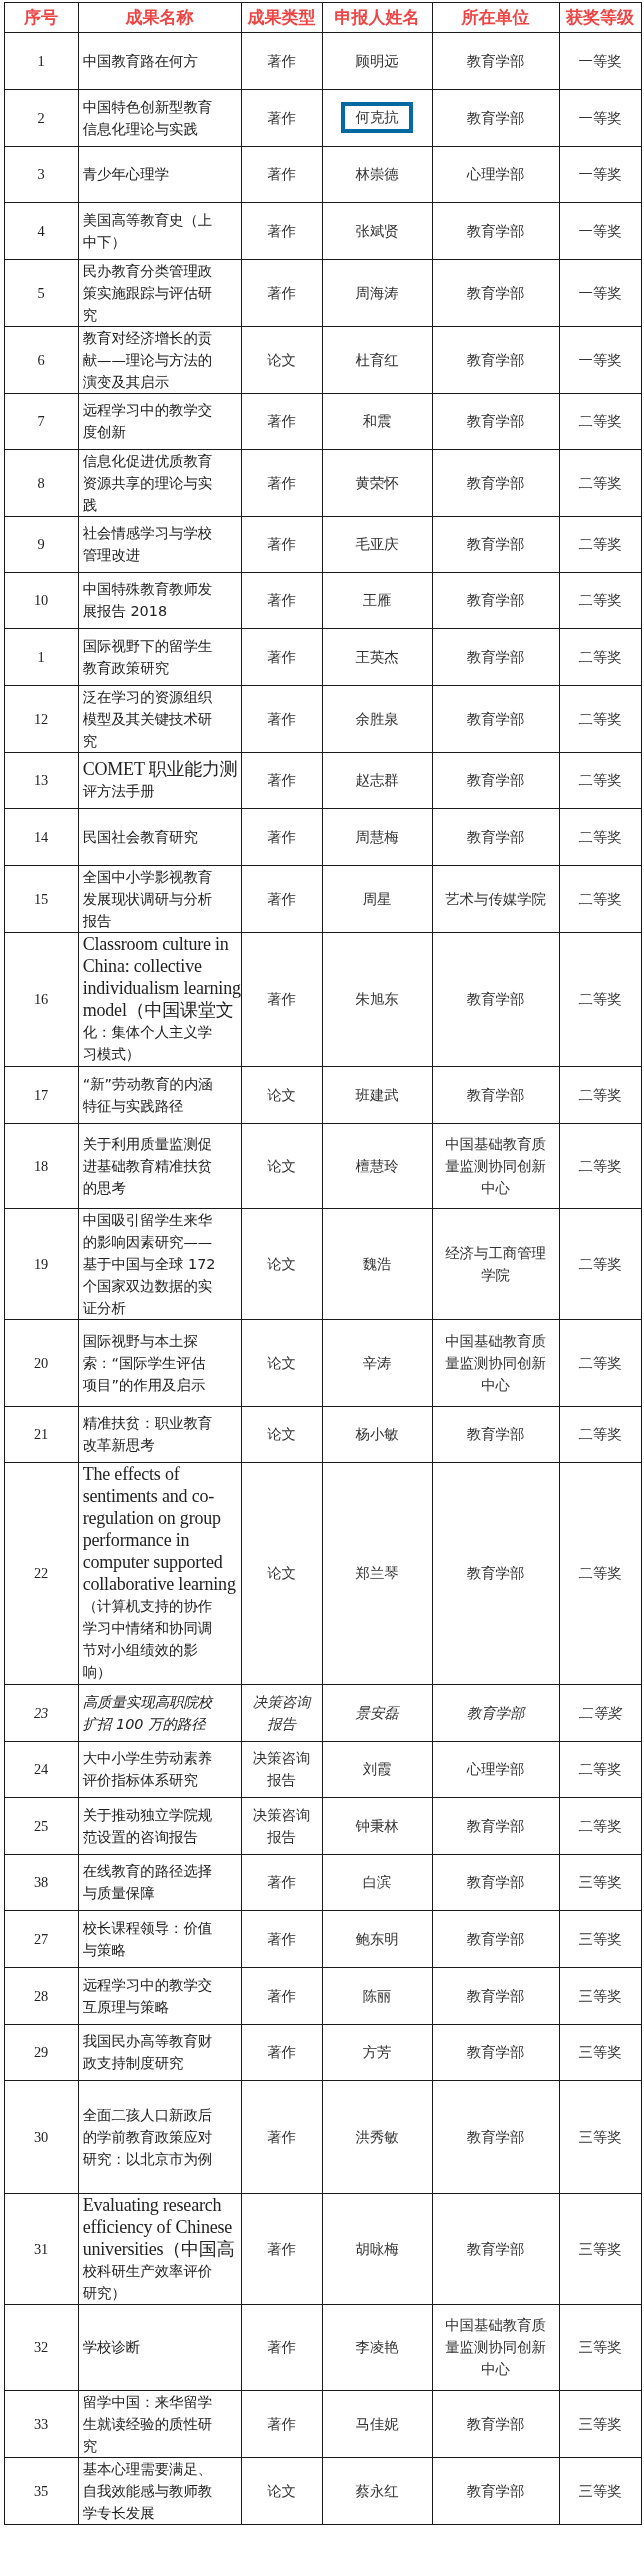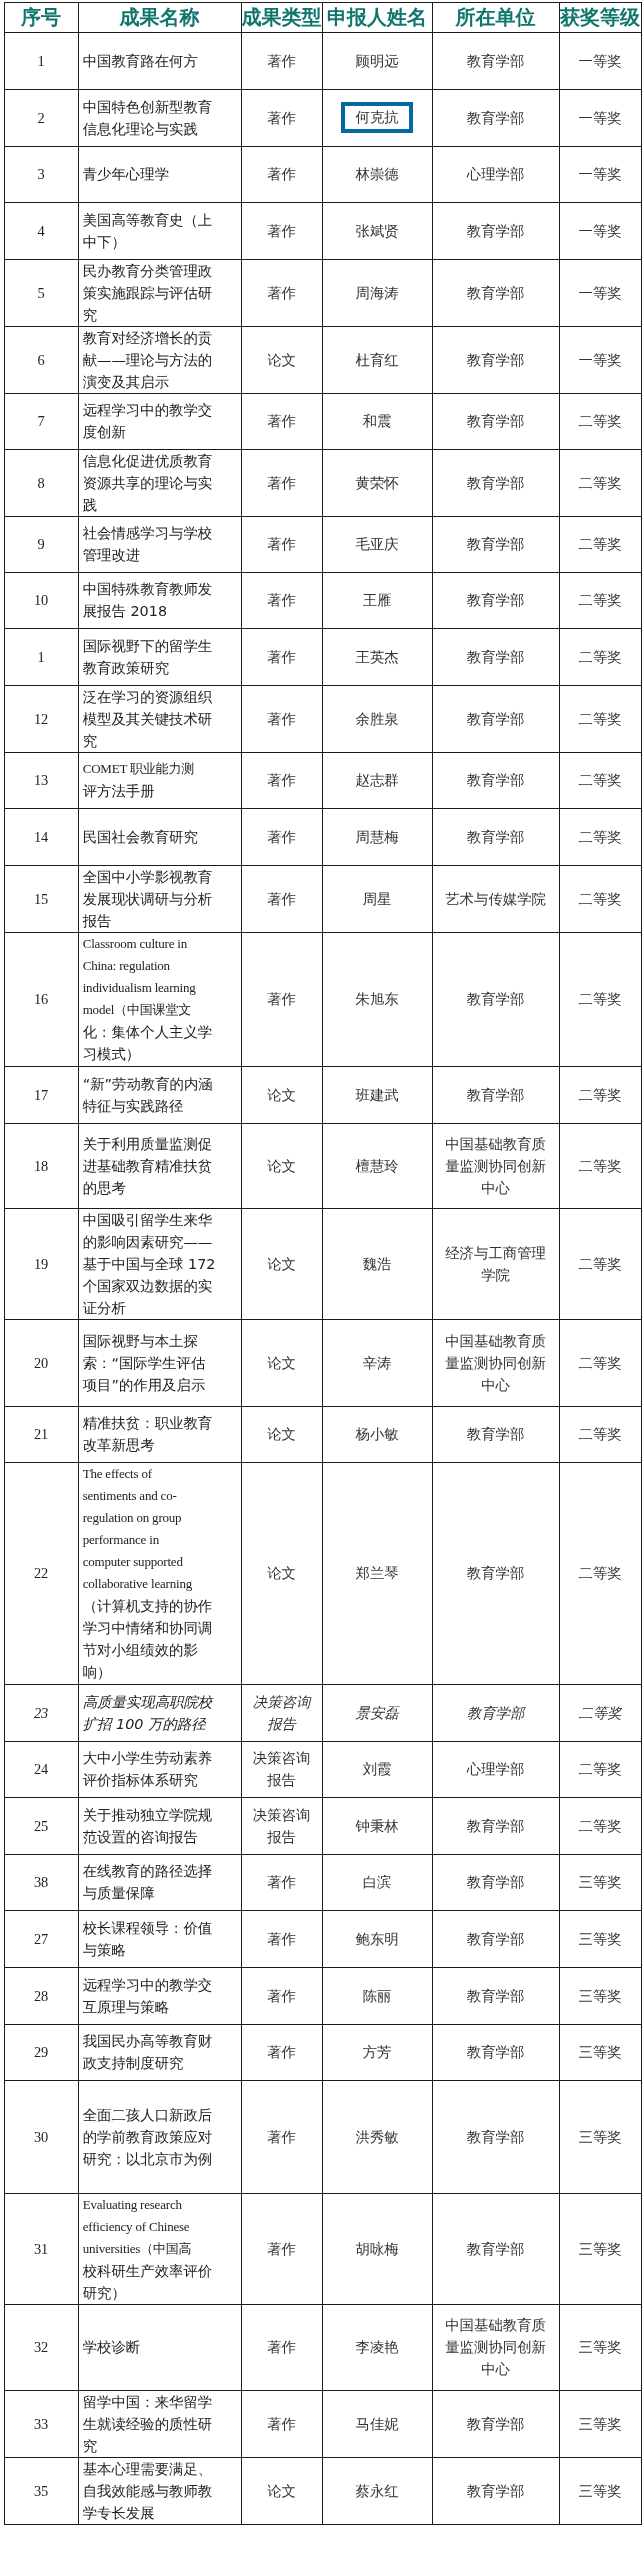--- a/index.html
+++ b/index.html
@@ -4,27 +4,27 @@
 <style>
   html, body { margin: 0; padding: 0; background: #ffffff; }
   body { width: 644px; height: 3353px; position: relative; overflow: hidden;
          font-family: "Liberation Serif", "DejaVu Serif", serif; color: #222; }
   #awards-table { position: absolute; left: 3.6px; top: 1.5px; width: 637px;
                   border-collapse: collapse; table-layout: fixed; }
   #awards-table td, #awards-table th {
     border: 1.3px solid #1a1a1a; padding: 0; vertical-align: middle;
     font-size: 14.4px; line-height: 22px; font-weight: normal; overflow: hidden;
   }
-  #awards-table th { font-weight: bold; font-size: 20px; text-align: center;
-                     font-family: "DejaVu Sans", "Liberation Sans", sans-serif; color: #0f766e; }
+  #awards-table th { font-weight: bold; font-size: 17px; text-align: center;
+                     font-family: "DejaVu Sans", "Liberation Sans", sans-serif; color: #ef4444; }
   .c-no { text-align: center; font-size: 15px; }
   .c-title { text-align: left; padding-left: 4.1px !important; padding-right: 2.1px !important;
              font-family: "DejaVu Sans", "Liberation Sans", sans-serif; }
   .c-title .ln { display: block; white-space: nowrap; }
-  .c-title .ln.en { font-family: "Liberation Serif", "DejaVu Serif", serif; font-size: 13px; letter-spacing: -0.2px; }
+  .c-title .ln.en { font-family: "Liberation Serif", "DejaVu Serif", serif; font-size: 18px; letter-spacing: -0.2px; }
   .c-type, .c-name, .c-unit, .c-level { text-align: center;
              font-family: "DejaVu Sans", "Liberation Sans", sans-serif; color: #333; }
   .c-type .ln, .c-unit .ln { display: block; white-space: nowrap; }
   .boxed { display: inline-block; border: 4px solid #0369a1; padding: 0 10.3px; line-height: 23px; }
 </style>
 </head>
 <body>
 
 <table id="awards-table">
   <colgroup>
@@ -270,21 +270,21 @@
         <td class="c-name">周星</td>
         <td class="c-unit">
           <span class="ln">艺术与传媒学院</span>
         </td>
         <td class="c-level">二等奖</td>
       </tr>
       <tr style="height: 134px;">
         <td class="c-no">16</td>
         <td class="c-title">
           <span class="ln en">Classroom culture in</span>
-          <span class="ln en">China: regulation</span>
+          <span class="ln en">China: collective</span>
           <span class="ln en">individualism learning</span>
           <span class="ln en">model（中国课堂文</span>
           <span class="ln">化：集体个人主义学</span>
           <span class="ln">习模式）</span>
         </td>
         <td class="c-type">
           <span class="ln">著作</span>
         </td>
         <td class="c-name">朱旭东</td>
         <td class="c-unit">

